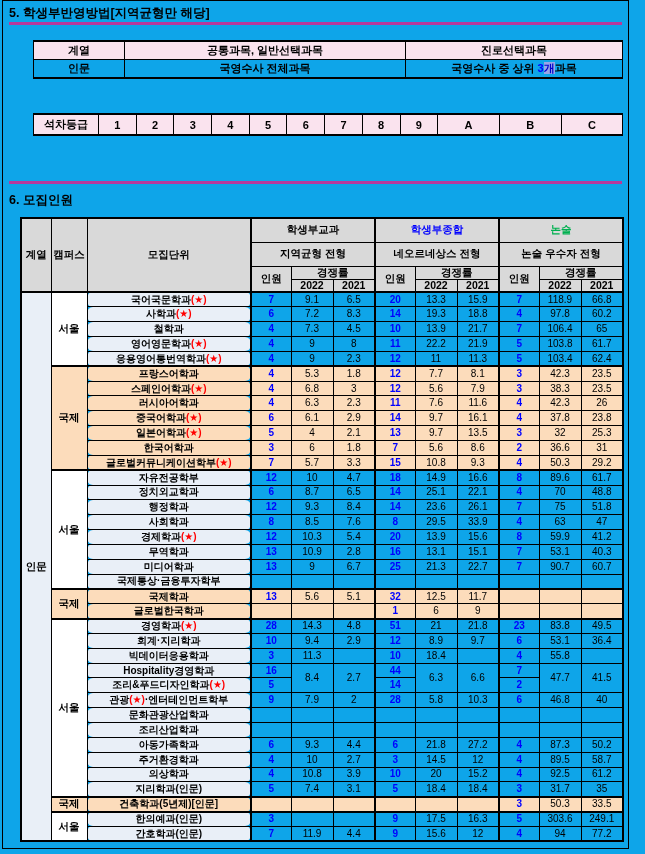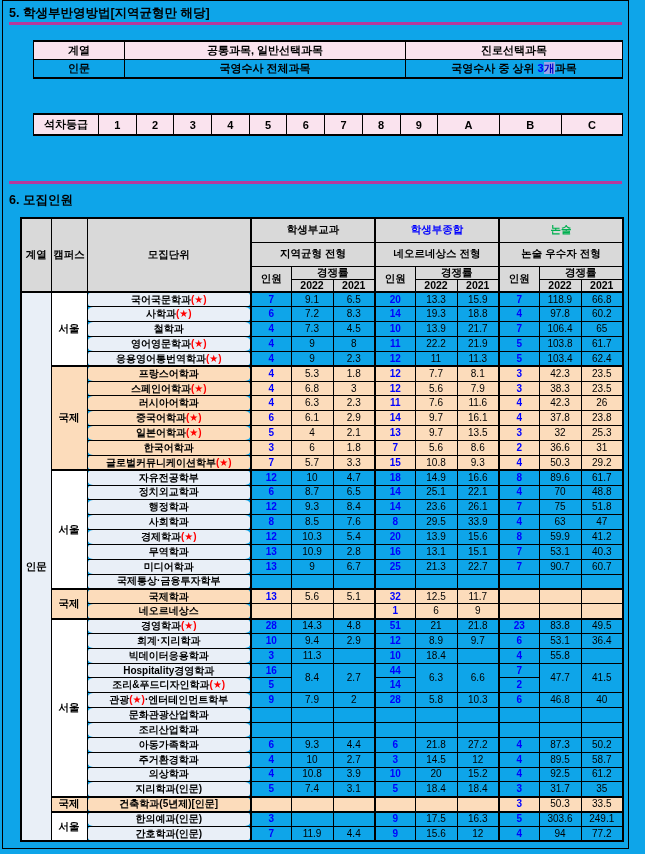--- a/index.html
+++ b/index.html
@@ -419,21 +419,21 @@
           <td class="c-rate">5.6</td>
           <td class="c-rate">5.1</td>
           <td class="c-quota bL2">32</td>
           <td class="c-rate">12.5</td>
           <td class="c-rate">11.7</td>
           <td class="c-quota bL2"></td>
           <td class="c-rate"></td>
           <td class="c-rate bR2"></td>
         </tr>
         <tr class="row-intl">
-          <td class="c-dept">네오르네상스</td>
+          <td class="c-dept">글로벌한국학과</td>
           <td class="c-quota bL2"></td>
           <td class="c-rate"></td>
           <td class="c-rate"></td>
           <td class="c-quota bL2">1</td>
           <td class="c-rate">6</td>
           <td class="c-rate">9</td>
           <td class="c-quota bL2"></td>
           <td class="c-rate"></td>
           <td class="c-rate bR2"></td>
         </tr>

